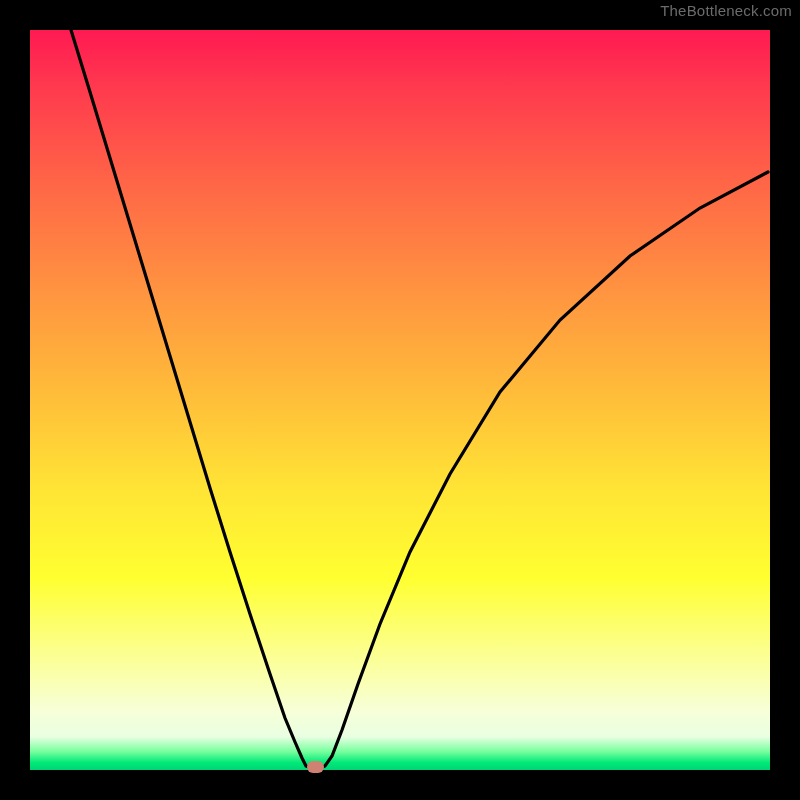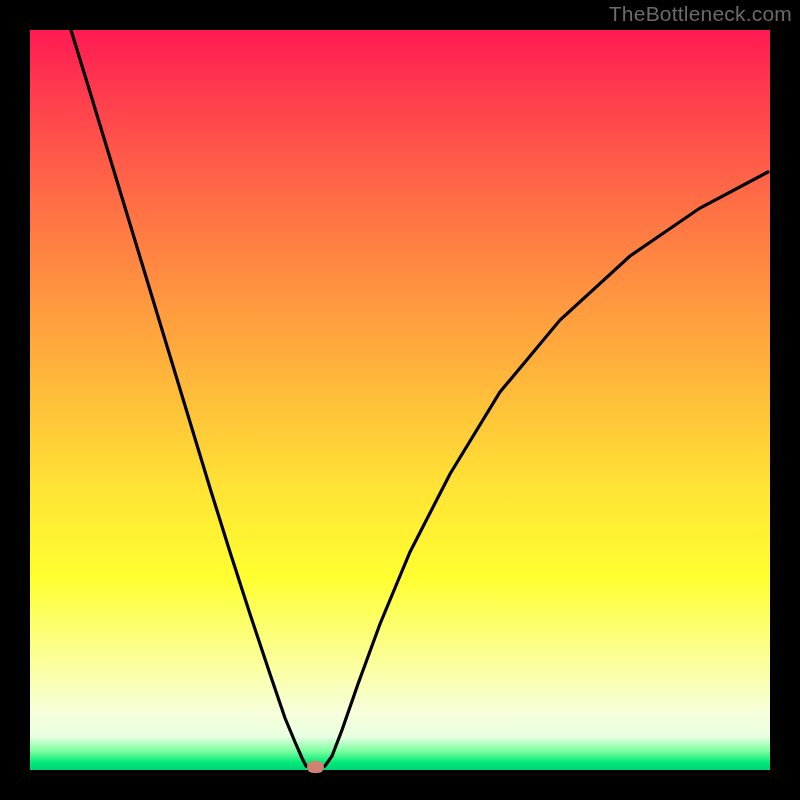--- a/index.html
+++ b/index.html
@@ -52,21 +52,21 @@
     width: 17px;
     height: 12px;
     background: #cf8272;
     border-radius: 6px;
   }
   .watermark {
     position: absolute;
     top: 2px;
     right: 8px;
     color: #6b6b6b;
-    font-size: 21px;
+    font-size: 15px;
     font-weight: 500;
     letter-spacing: 0.2px;
   }
 </style>
 </head>
 <body>
 
 <div class="watermark">TheBottleneck.com</div>
 
 <div class="frame">

